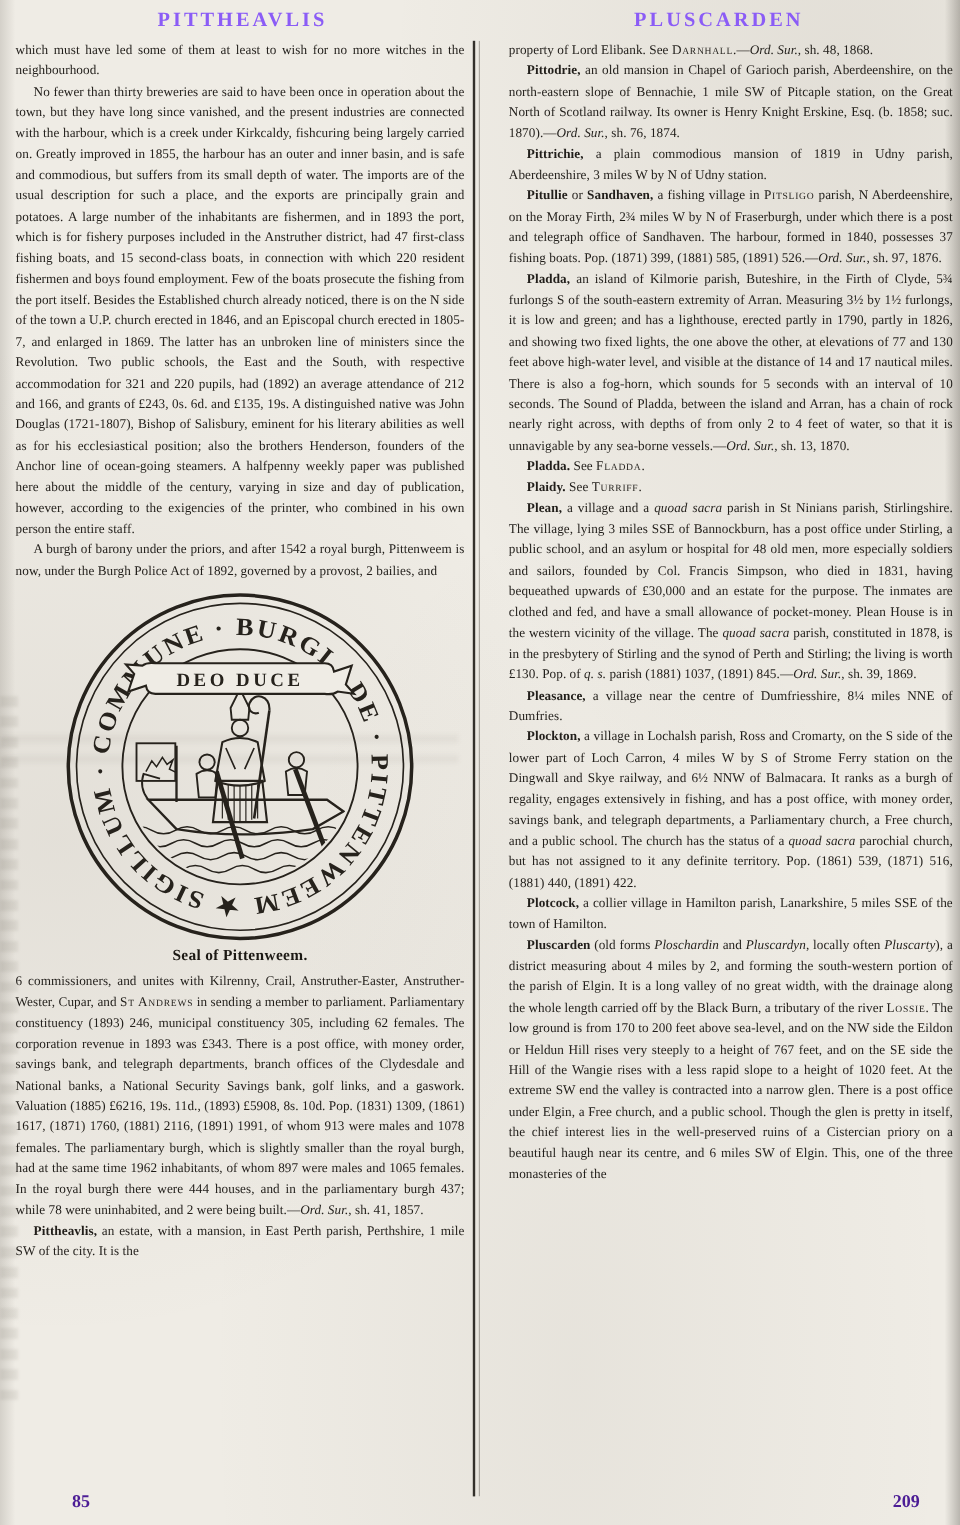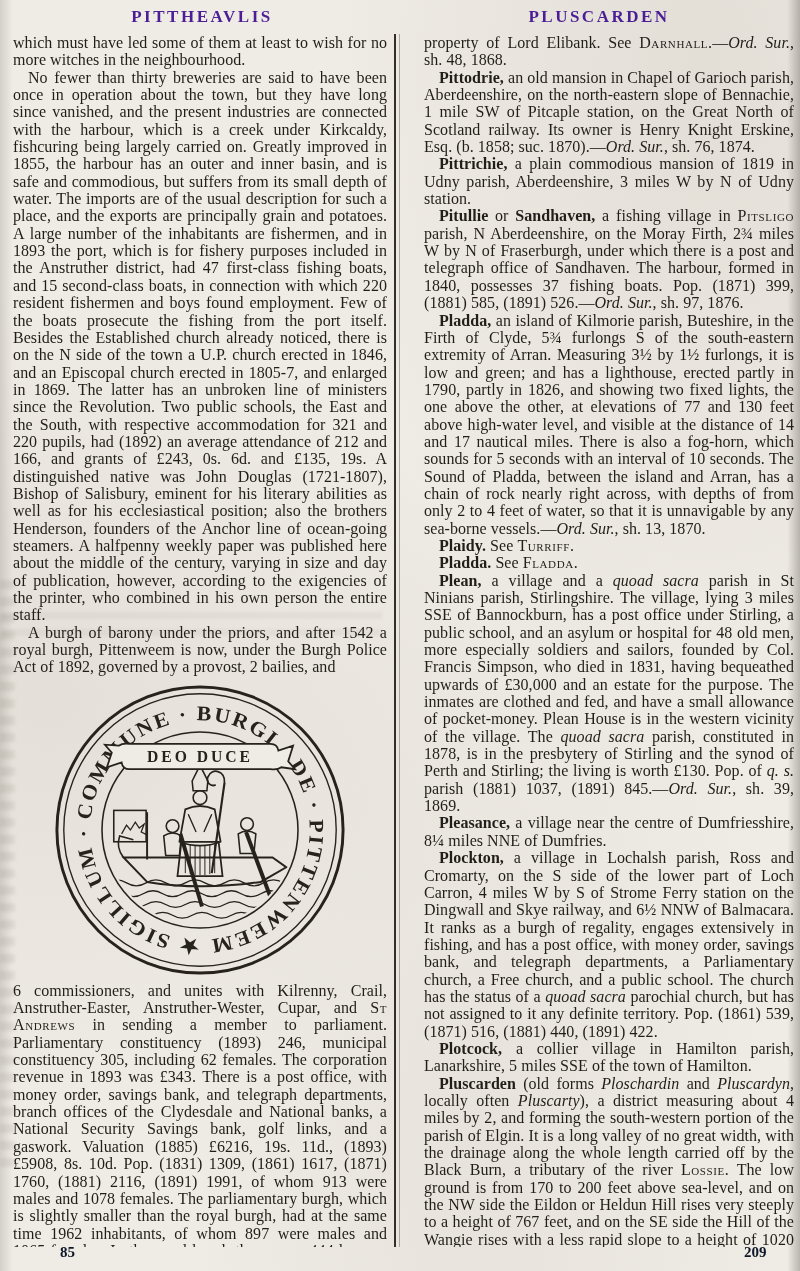--- a/index.html
+++ b/index.html
@@ -11,52 +11,52 @@
       radial-gradient(ellipse at 88% 6%, rgba(115,105,90,.10), transparent 38%),
       radial-gradient(ellipse at 6% 55%, rgba(110,100,88,.09), transparent 42%),
       radial-gradient(ellipse at 60% 90%, rgba(120,112,98,.07), transparent 45%),
       linear-gradient(to right, rgba(70,64,55,.16), rgba(70,64,55,0) 1.6%, rgba(70,64,55,0) 98.4%, rgba(45,40,34,.28)),
       #efece5;
   }
   .page{position:absolute;inset:0;}
   .running-head{
     position:absolute;top:7px;height:22px;
     font-weight:bold;font-size:17px;letter-spacing:2.5px;text-align:center;
-    color:#4c1d95;
+    color:#8b5cf6;
   }
   .running-head.left{left:10px;width:384px;}
   .running-head.right{left:406px;width:386px;}
   .columns{position:absolute;top:34px;left:10px;right:6px;bottom:24px;display:flex;}
   .col{overflow:hidden;}
   .col-left{width:384px;padding:0 7px 0 3px;box-sizing:border-box;}
   .col-right{
     width:400px;box-sizing:border-box;padding-left:28px;position:relative;
     border-left:2px solid #33302a;
   }
   .col-right::before{
     content:"";position:absolute;left:3px;top:0;bottom:0;width:1px;
     background:rgba(72,66,58,.38);
   }
   .para{
     margin:0;text-align:justify;
-    font-size:16px;line-height:17.35px;
+    font-size:11px;line-height:17.35px;
     letter-spacing:.05px;
   }
   .para.indent{text-indent:15px;}
   .para .b{font-weight:bold;}
   .para .i{font-style:italic;}
   .para .sc{font-variant:small-caps;letter-spacing:.6px;}
   .figure{margin:7px 0 5px;text-align:center;}
   .figure svg{display:block;margin:0 auto;}
   .seal-caption{
     font-size:12.8px;font-weight:bold;text-align:center;
     margin:3px 0 6px;letter-spacing:.3px;color:#1c1914;
   }
   .page-number{
-    position:absolute;bottom:10px;font-size:15px;font-weight:bold;color:#0f172a;
+    position:absolute;bottom:10px;font-size:15px;font-weight:bold;color:#4c1d95;
   }
   .page-number.left{left:60px;}
   .page-number.right{left:744px;}
   .bleed{
     position:absolute;left:0;top:580px;width:15px;height:590px;
     background:repeating-linear-gradient(
       to bottom, rgba(105,98,86,.20) 0 9px, rgba(105,98,86,0) 9px 17px);
     filter:blur(1.4px);opacity:.55;pointer-events:none;
   }
   .bleed2{
@@ -133,37 +133,38 @@
 
             <path d="M162,194 L175,102" stroke-width="2.2"></path>
             <path d="M175,102 c1,-13 -13,-16 -17,-6 c-2,6 3,10 8,8" stroke-width="1.8"></path>
           </g>
 
           <g>
             <path d="M78,62 L222,62 Q229,62 230,69 L245,64 L240,80 L247,88 L233,86 Q229,89 222,88 L78,88 Q71,88 70,81 L55,86 L60,71 L53,63 L67,64 Q71,61 78,62 Z" fill="#efece5" stroke="#26221c" stroke-width="1.8"></path>
             <text x="150" y="81" text-anchor="middle" font-size="16" font-weight="bold" fill="#26221c" font-family="Liberation Serif, DejaVu Serif, serif" letter-spacing="3">DEO DUCE</text>
           </g>
         </svg>
+        <div class="seal-caption">Seal of Pittenweem.</div>
       </div>
 
       <div>
           <p class="para"><span>6 commissioners, and unites with Kilrenny, Crail, Anstruther-Easter, Anstruther-Wester, Cupar, and </span><span class="sc">St Andrews</span><span> in sending a member to parliament.  Parliamentary constituency (1893) 246, municipal constituency 305, including 62 females.  The corporation revenue in 1893 was £343.  There is a post office, with money order, savings bank, and telegraph departments, branch offices of the Clydesdale and National banks, a National Security Savings bank, golf links, and a gaswork.  Valuation (1885) £6216, 19s. 11d., (1893) £5908, 8s. 10d.  Pop. (1831) 1309, (1861) 1617, (1871) 1760, (1881) 2116, (1891) 1991, of whom 913 were males and 1078 females.  The parliamentary burgh, which is slightly smaller than the royal burgh, had at the same time 1962 inhabitants, of whom 897 were males and 1065 females.  In the royal burgh there were 444 houses, and in the parliamentary burgh 437; while 78 were uninhabited, and 2 were being built.—</span><span class="i">Ord. Sur.</span><span>, sh. 41, 1857.</span></p>
           <p class="para indent"><span class="b">Pittheavlis,</span><span> an estate, with a mansion, in East Perth parish, Perthshire, 1 mile SW of the city.  It is the</span></p>
         </div>
     </div>
 
     <div class="col col-right">
       <div>
           <p class="para"><span>property of Lord Elibank.  See </span><span class="sc">Darnhall</span><span>.—</span><span class="i">Ord. Sur.</span><span>, sh. 48, 1868.</span></p>
           <p class="para indent"><span class="b">Pittodrie,</span><span> an old mansion in Chapel of Garioch parish, Aberdeenshire, on the north-eastern slope of Bennachie, 1 mile SW of Pitcaple station, on the Great North of Scotland railway.  Its owner is Henry Knight Erskine, Esq. (b. 1858; suc. 1870).—</span><span class="i">Ord. Sur.</span><span>, sh. 76, 1874.</span></p>
           <p class="para indent"><span class="b">Pittrichie,</span><span> a plain commodious mansion of 1819 in Udny parish, Aberdeenshire, 3 miles W by N of Udny station.</span></p>
           <p class="para indent"><span class="b">Pitullie</span><span> or </span><span class="b">Sandhaven,</span><span> a fishing village in </span><span class="sc">Pitsligo</span><span> parish, N Aberdeenshire, on the Moray Firth, 2¾ miles W by N of Fraserburgh, under which there is a post and telegraph office of Sandhaven.  The harbour, formed in 1840, possesses 37 fishing boats.  Pop. (1871) 399, (1881) 585, (1891) 526.—</span><span class="i">Ord. Sur.</span><span>, sh. 97, 1876.</span></p>
           <p class="para indent"><span class="b">Pladda,</span><span> an island of Kilmorie parish, Buteshire, in the Firth of Clyde, 5¾ furlongs S of the south-eastern extremity of Arran.  Measuring 3½ by 1½ furlongs, it is low and green; and has a lighthouse, erected partly in 1790, partly in 1826, and showing two fixed lights, the one above the other, at elevations of 77 and 130 feet above high-water level, and visible at the distance of 14 and 17 nautical miles.  There is also a fog-horn, which sounds for 5 seconds with an interval of 10 seconds.  The Sound of Pladda, between the island and Arran, has a chain of rock nearly right across, with depths of from only 2 to 4 feet of water, so that it is unnavigable by any sea-borne vessels.—</span><span class="i">Ord. Sur.</span><span>, sh. 13, 1870.</span></p>
+          <p class="para indent"><span class="b">Pladda.</span><span>  See </span><span class="sc">Fladda</span><span>.</span></p>
           <p class="para indent"><span class="b">Plaidy.</span><span>  See </span><span class="sc">Turriff</span><span>.</span></p>
-          <p class="para indent"><span class="b">Pladda.</span><span>  See </span><span class="sc">Fladda</span><span>.</span></p>
           <p class="para indent"><span class="b">Plean,</span><span> a village and a </span><span class="i">quoad sacra</span><span> parish in St Ninians parish, Stirlingshire.  The village, lying 3 miles SSE of Bannockburn, has a post office under Stirling, a public school, and an asylum or hospital for 48 old men, more especially soldiers and sailors, founded by Col. Francis Simpson, who died in 1831, having bequeathed upwards of £30,000 and an estate for the purpose.  The inmates are clothed and fed, and have a small allowance of pocket-money.  Plean House is in the western vicinity of the village.  The </span><span class="i">quoad sacra</span><span> parish, constituted in 1878, is in the presbytery of Stirling and the synod of Perth and Stirling; the living is worth £130.  Pop. of </span><span class="i">q. s.</span><span> parish (1881) 1037, (1891) 845.—</span><span class="i">Ord. Sur.</span><span>, sh. 39, 1869.</span></p>
           <p class="para indent"><span class="b">Pleasance,</span><span> a village near the centre of Dumfriesshire, 8¼ miles NNE of Dumfries.</span></p>
           <p class="para indent"><span class="b">Plockton,</span><span> a village in Lochalsh parish, Ross and Cromarty, on the S side of the lower part of Loch Carron, 4 miles W by S of Strome Ferry station on the Dingwall and Skye railway, and 6½ NNW of Balmacara.  It ranks as a burgh of regality, engages extensively in fishing, and has a post office, with money order, savings bank, and telegraph departments, a Parliamentary church, a Free church, and a public school.  The church has the status of a </span><span class="i">quoad sacra</span><span> parochial church, but has not assigned to it any definite territory.  Pop. (1861) 539, (1871) 516, (1881) 440, (1891) 422.</span></p>
           <p class="para indent"><span class="b">Plotcock,</span><span> a collier village in Hamilton parish, Lanarkshire, 5 miles SSE of the town of Hamilton.</span></p>
           <p class="para indent"><span class="b">Pluscarden</span><span> (old forms </span><span class="i">Ploschardin</span><span> and </span><span class="i">Pluscardyn</span><span>, locally often </span><span class="i">Pluscarty</span><span>), a district measuring about 4 miles by 2, and forming the south-western portion of the parish of Elgin.  It is a long valley of no great width, with the drainage along the whole length carried off by the Black Burn, a tributary of the river </span><span class="sc">Lossie</span><span>.  The low ground is from 170 to 200 feet above sea-level, and on the NW side the Eildon or Heldun Hill rises very steeply to a height of 767 feet, and on the SE side the Hill of the Wangie rises with a less rapid slope to a height of 1020 feet.  At the extreme SW end the valley is contracted into a narrow glen.  There is a post office under Elgin, a Free church, and a public school.  Though the glen is pretty in itself, the chief interest lies in the well-preserved ruins of a Cistercian priory on a beautiful haugh near its centre, and 6 miles SW of Elgin.  This, one of the three monasteries of the</span></p>
         </div>
     </div>
 
   </div>
 

